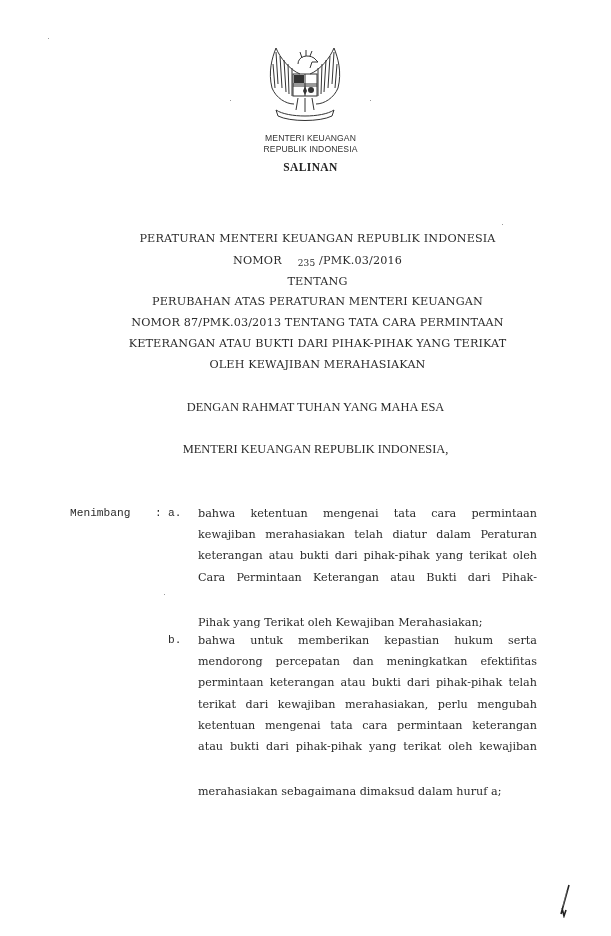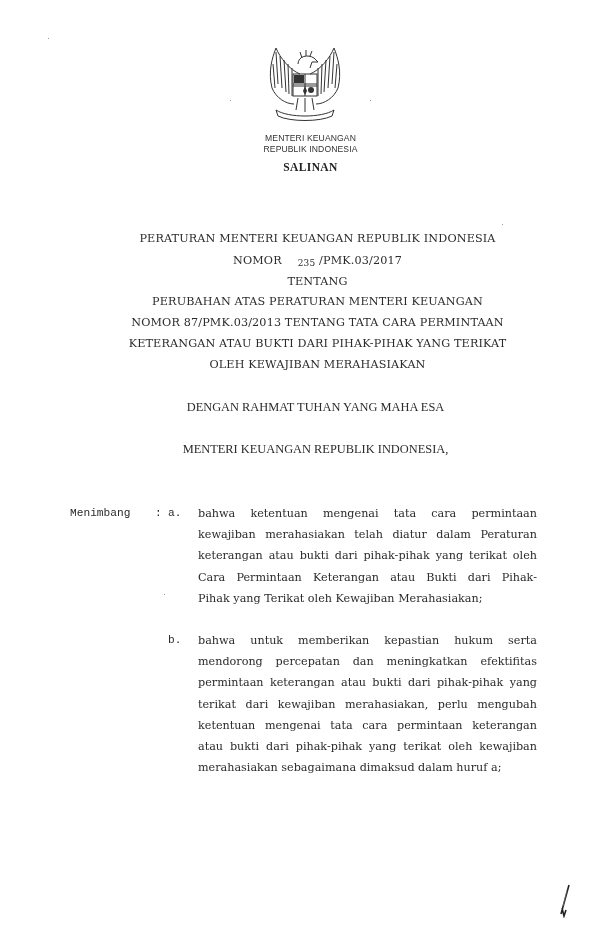--- a/index.html
+++ b/index.html
@@ -27,21 +27,21 @@
 
   .label { position: absolute; font-family: Liberation Mono, monospace; font-size: 11.2px; color: #2b2b2b; }
   .menimbang { left: 70px; top: 507px; }
   .colon { left: 155px; top: 507px; }
   .item-marker { left: 168px; }
   .marker-a { top: 507px; }
   .marker-b { top: 634px; }
 
   .para { position: absolute; left: 198px; width: 339px; font-family: "DejaVu Serif", serif; font-size: 11.2px; line-height: 21.2px; color: #2b2b2b; }
   .para-line { display: block; text-align: justify; text-align-last: justify; height: 21.2px; white-space: nowrap; }
-  .para-line.last { text-align-last: left; }
+  .para-line.last { text-align-last: left; margin-top: 24px; }
   .para-a { top: 503px; }
   .para-b { top: 630px; }
 
   .footer-link { position: absolute; left: 352px; top: 937px; font-family: "Liberation Serif", serif; font-size: 21px; color: #4a63e6; text-decoration: none; }
   .signature { position: absolute; left: 558px; top: 884px; width: 14px; height: 34px; }
 
   .speck { position: absolute; background: #9a9a9a; width: 1px; height: 1px; }
 </style>
 </head>
 <body>
@@ -75,21 +75,21 @@
       <polygon points="43,42 45,47 43,51 41,47"></polygon>
     </g>
   </svg>
 
   <div class="letterhead lh1">MENTERI KEUANGAN</div>
   <div class="letterhead lh2">REPUBLIK INDONESIA</div>
   <div class="salinan">SALINAN</div>
 
   <div class="center-line t1">PERATURAN MENTERI KEUANGAN REPUBLIK INDONESIA</div>
   <div class="center-line t2">
-    <span>NOMOR</span><span class="nomor-num">235</span>&nbsp;<span>/PMK.03/2017</span>
+    <span>NOMOR</span><span class="nomor-num">235</span>&nbsp;<span>/PMK.03/2016</span>
   </div>
   <div class="center-line t3">TENTANG</div>
   <div class="center-line t4">PERUBAHAN ATAS PERATURAN MENTERI KEUANGAN</div>
   <div class="center-line t5">NOMOR 87/PMK.03/2013 TENTANG TATA CARA PERMINTAAN</div>
   <div class="center-line t6">KETERANGAN ATAU BUKTI DARI PIHAK-PIHAK YANG TERIKAT</div>
   <div class="center-line t7">OLEH KEWAJIBAN MERAHASIAKAN</div>
   <div class="center-line t8">DENGAN RAHMAT TUHAN YANG MAHA ESA</div>
   <div class="center-line t9">MENTERI KEUANGAN REPUBLIK INDONESIA,</div>
 
   <div class="label menimbang">Menimbang</div>
@@ -101,21 +101,21 @@
     <span class="para-line">kewajiban merahasiakan telah diatur dalam Peraturan</span>
     <span class="para-line">keterangan atau bukti dari pihak-pihak yang terikat oleh</span>
     <span class="para-line">Cara Permintaan Keterangan atau Bukti dari Pihak-</span>
     <span class="para-line last">Pihak yang Terikat oleh Kewajiban Merahasiakan;</span>
   </div>
 
   <div class="label item-marker marker-b">b.</div>
   <div class="para para-b">
     <span class="para-line">bahwa untuk memberikan kepastian hukum serta</span>
     <span class="para-line">mendorong percepatan dan meningkatkan efektifitas</span>
-    <span class="para-line">permintaan keterangan atau bukti dari pihak-pihak yang</span>
+    <span class="para-line">permintaan keterangan atau bukti dari pihak-pihak telah</span>
     <span class="para-line">terikat dari kewajiban merahasiakan, perlu mengubah</span>
     <span class="para-line">ketentuan mengenai tata cara permintaan keterangan</span>
     <span class="para-line">atau bukti dari pihak-pihak yang terikat oleh kewajiban</span>
     <span class="para-line last">merahasiakan sebagaimana dimaksud dalam huruf a;</span>
   </div>
 
   <a class="footer-link">www.jdih.kemenkeu.go.id</a>
   <svg class="signature" viewBox="0 0 14 34">
     <path d="M11 1 L3 30 M4 24 L6 32 L8 26" stroke="#222" stroke-width="1.6" fill="none"></path>
     <path d="M9 6 L5 22" stroke="#888" stroke-width="0.6" fill="none"></path>

